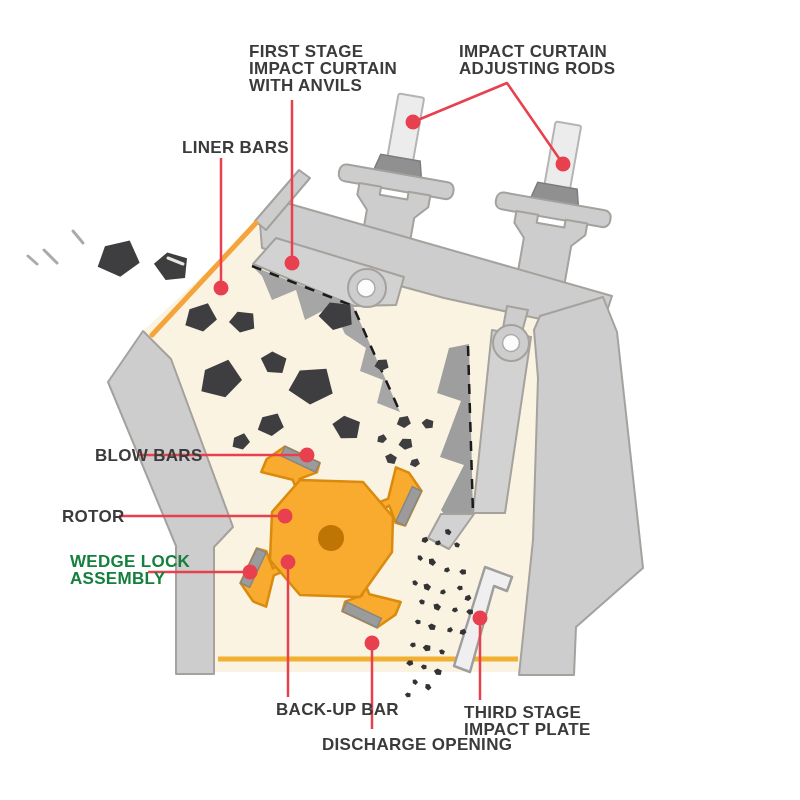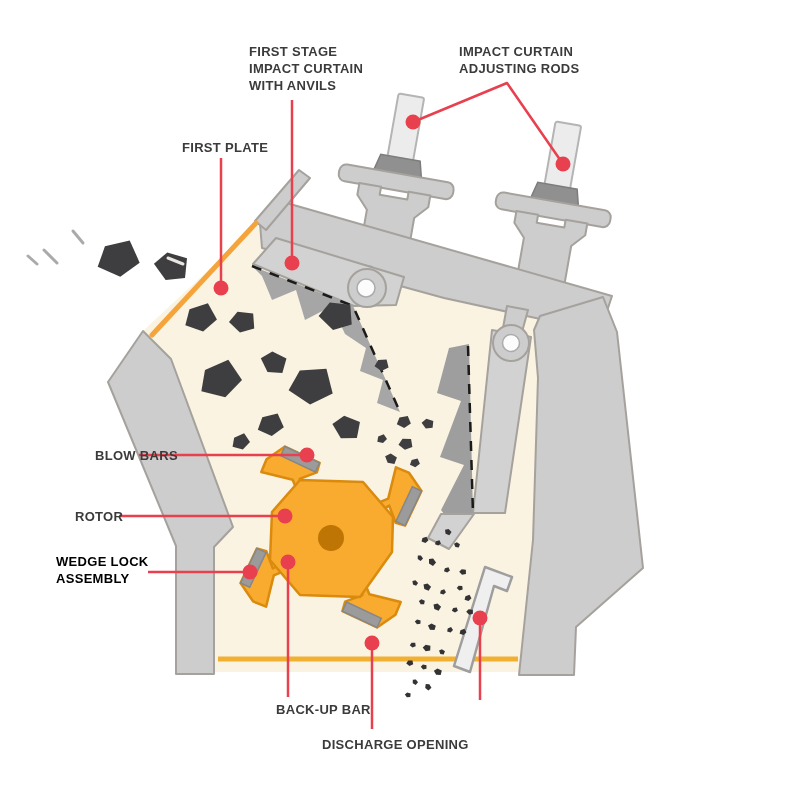--- a/index.html
+++ b/index.html
@@ -1,20 +1,20 @@
 <!DOCTYPE html>
 <html><head>
 <meta charset="utf-8">
 <style>
   html,body{margin:0;padding:0;background:#fff;}
   .stage{position:relative;width:800px;height:800px;background:#fff;overflow:hidden;
          font-family:"Liberation Sans","DejaVu Sans",sans-serif;}
   svg{position:absolute;left:0;top:0;}
   #labels{position:absolute;left:0;top:0;width:800px;height:800px;pointer-events:none;}
-  .label{position:absolute;font-weight:bold;font-size:13px;line-height:17px;
+  .label{position:absolute;font-weight:bold;font-size:17px;line-height:17px;
          letter-spacing:.3px;color:#3b3b3b;white-space:pre;}
 </style>
 </head>
 <body>
 
 <div class="stage">
   <svg id="machine-svg" width="800" height="800" viewBox="0 0 800 800">
       <polygon points="258,224 262,248 444,298 600,332 538,378 533,540 519,672 214,672 214,547 233,527 171,359 143,331" fill="#FAF3E1"></polygon>
       <g transform="translate(381,268) rotate(10)">
         <rect x="-13" y="-175" width="26" height="66" rx="2" fill="#ECECEC" stroke="#B4B4B4" stroke-width="2"></rect>
@@ -153,21 +153,23 @@
         <polyline points="480,700 480,618" fill="none" stroke="#E8404E" stroke-width="2.5" stroke-linejoin="round"></polyline>
         <circle cx="480" cy="618" r="7.5" fill="#E8404E"></circle>
       </g>
     </svg>
   <div id="labels">
       <div class="label" style="left: 249px; top: 43px; color: rgb(59, 59, 59);">FIRST STAGE
 IMPACT CURTAIN
 WITH ANVILS</div>
       <div class="label" style="left: 459px; top: 43px; color: rgb(59, 59, 59);">IMPACT CURTAIN
 ADJUSTING RODS</div>
-      <div class="label" style="left: 182px; top: 139px; color: rgb(59, 59, 59);">FIRST PLATE</div>
+      <div class="label" style="left: 182px; top: 139px; color: rgb(59, 59, 59);">LINER BARS</div>
       <div class="label" style="left: 54px; top: 447px; color: rgb(59, 59, 59); margin-left: 41px;">BLOW BARS</div>
-      <div class="label" style="left: 62px; top: 508px; color: rgb(59, 59, 59); margin-left: 13px;">ROTOR</div>
-      <div class="label" style="left: 56px; top: 553px; color: #000000;">WEDGE LOCK
+      <div class="label" style="left: 62px; top: 508px; color: rgb(59, 59, 59);">ROTOR</div>
+      <div class="label" style="left: 70px; top: 553px; color: #15803d;">WEDGE LOCK
 ASSEMBLY</div>
       <div class="label" style="left: 244px; top: 701px; color: rgb(59, 59, 59); padding-left: 32px;">BACK-UP BAR</div>
       <div class="label" style="left: 310px; top: 736px; color: rgb(59, 59, 59); margin-left: 12px;">DISCHARGE OPENING</div>
+      <div class="label" style="left: 464px; top: 704px; color: rgb(59, 59, 59);">THIRD STAGE
+IMPACT PLATE</div>
     </div>
 </div>
 
 </body></html>

